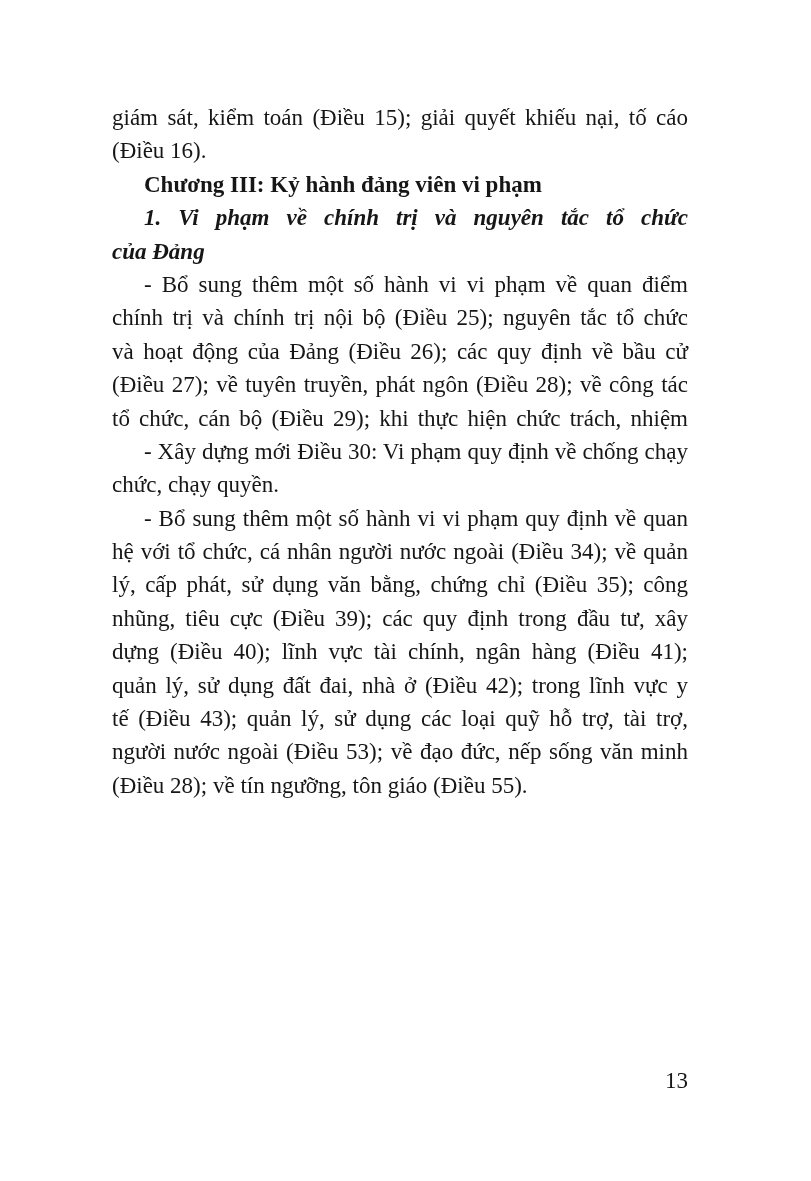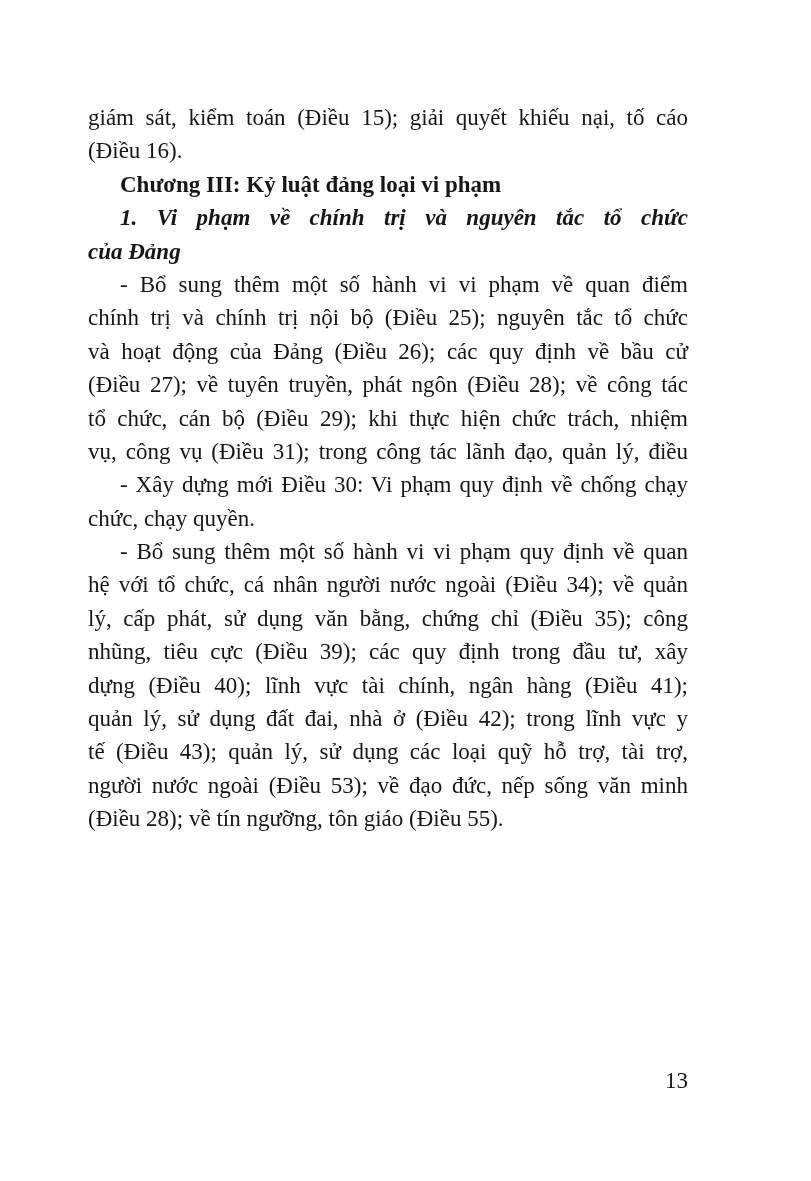--- a/index.html
+++ b/index.html
@@ -25,20 +25,21 @@
     top: 101px;
     width: 600px;
   }
   .line {
     font-size: 23px;
     line-height: 33.4px;
     height: 33.4px;
     text-align: justify;
     text-justify: inter-word;
     white-space: normal;
+    margin-left: 24px;
   }
   .line.just {
     text-align-last: justify;
   }
   .line.indent {
     text-indent: 32px;
   }
   .line.bold {
     font-weight: 700;
   }
@@ -56,29 +57,28 @@
     line-height: 30px;
   }
 </style>
 </head>
 <body style="background: rgb(255, 255, 255); color: rgb(22, 22, 22);">
 
 <main class="page">
   <section class="text-column">
       <div class="line normal just">giám sát, kiểm toán (Điều 15); giải quyết khiếu nại, tố cáo</div>
       <div class="line normal">(Điều 16).</div>
-      <div class="line bold indent">Chương III: Kỷ luật đảng loại vi phạm</div>
+      <div class="line bold indent">Chương III: Kỷ hành đảng viên vi phạm</div>
       <div class="line bold-italic just indent">1. Vi phạm về chính trị và nguyên tắc tổ chức</div>
       <div class="line bold-italic">của Đảng</div>
       <div class="line normal just indent">- Bổ sung thêm một số hành vi vi phạm về quan điểm</div>
       <div class="line normal just">chính trị và chính trị nội bộ (Điều 25); nguyên tắc tổ chức</div>
       <div class="line normal just">và hoạt động của Đảng (Điều 26); các quy định về bầu cử</div>
       <div class="line normal just">(Điều 27); về tuyên truyền, phát ngôn (Điều 28); về công tác</div>
       <div class="line normal just">tổ chức, cán bộ (Điều 29); khi thực hiện chức trách, nhiệm</div>
-      <div class="line normal just">vụ, công vụ (Điều 31); trong công tác lãnh đạo, quản lý, điều</div>
       <div class="line normal just indent">- Xây dựng mới Điều 30: Vi phạm quy định về chống chạy</div>
       <div class="line normal">chức, chạy quyền.</div>
       <div class="line normal just indent">- Bổ sung thêm một số hành vi vi phạm quy định về quan</div>
       <div class="line normal just">hệ với tổ chức, cá nhân người nước ngoài (Điều 34); về quản</div>
       <div class="line normal just">lý, cấp phát, sử dụng văn bằng, chứng chỉ (Điều 35); công</div>
       <div class="line normal just">nhũng, tiêu cực (Điều 39); các quy định trong đầu tư, xây</div>
       <div class="line normal just">dựng (Điều 40); lĩnh vực tài chính, ngân hàng (Điều 41);</div>
       <div class="line normal just">quản lý, sử dụng đất đai, nhà ở (Điều 42); trong lĩnh vực y</div>
       <div class="line normal just">tế (Điều 43); quản lý, sử dụng các loại quỹ hỗ trợ, tài trợ,</div>
       <div class="line normal just">người nước ngoài (Điều 53); về đạo đức, nếp sống văn minh</div>

